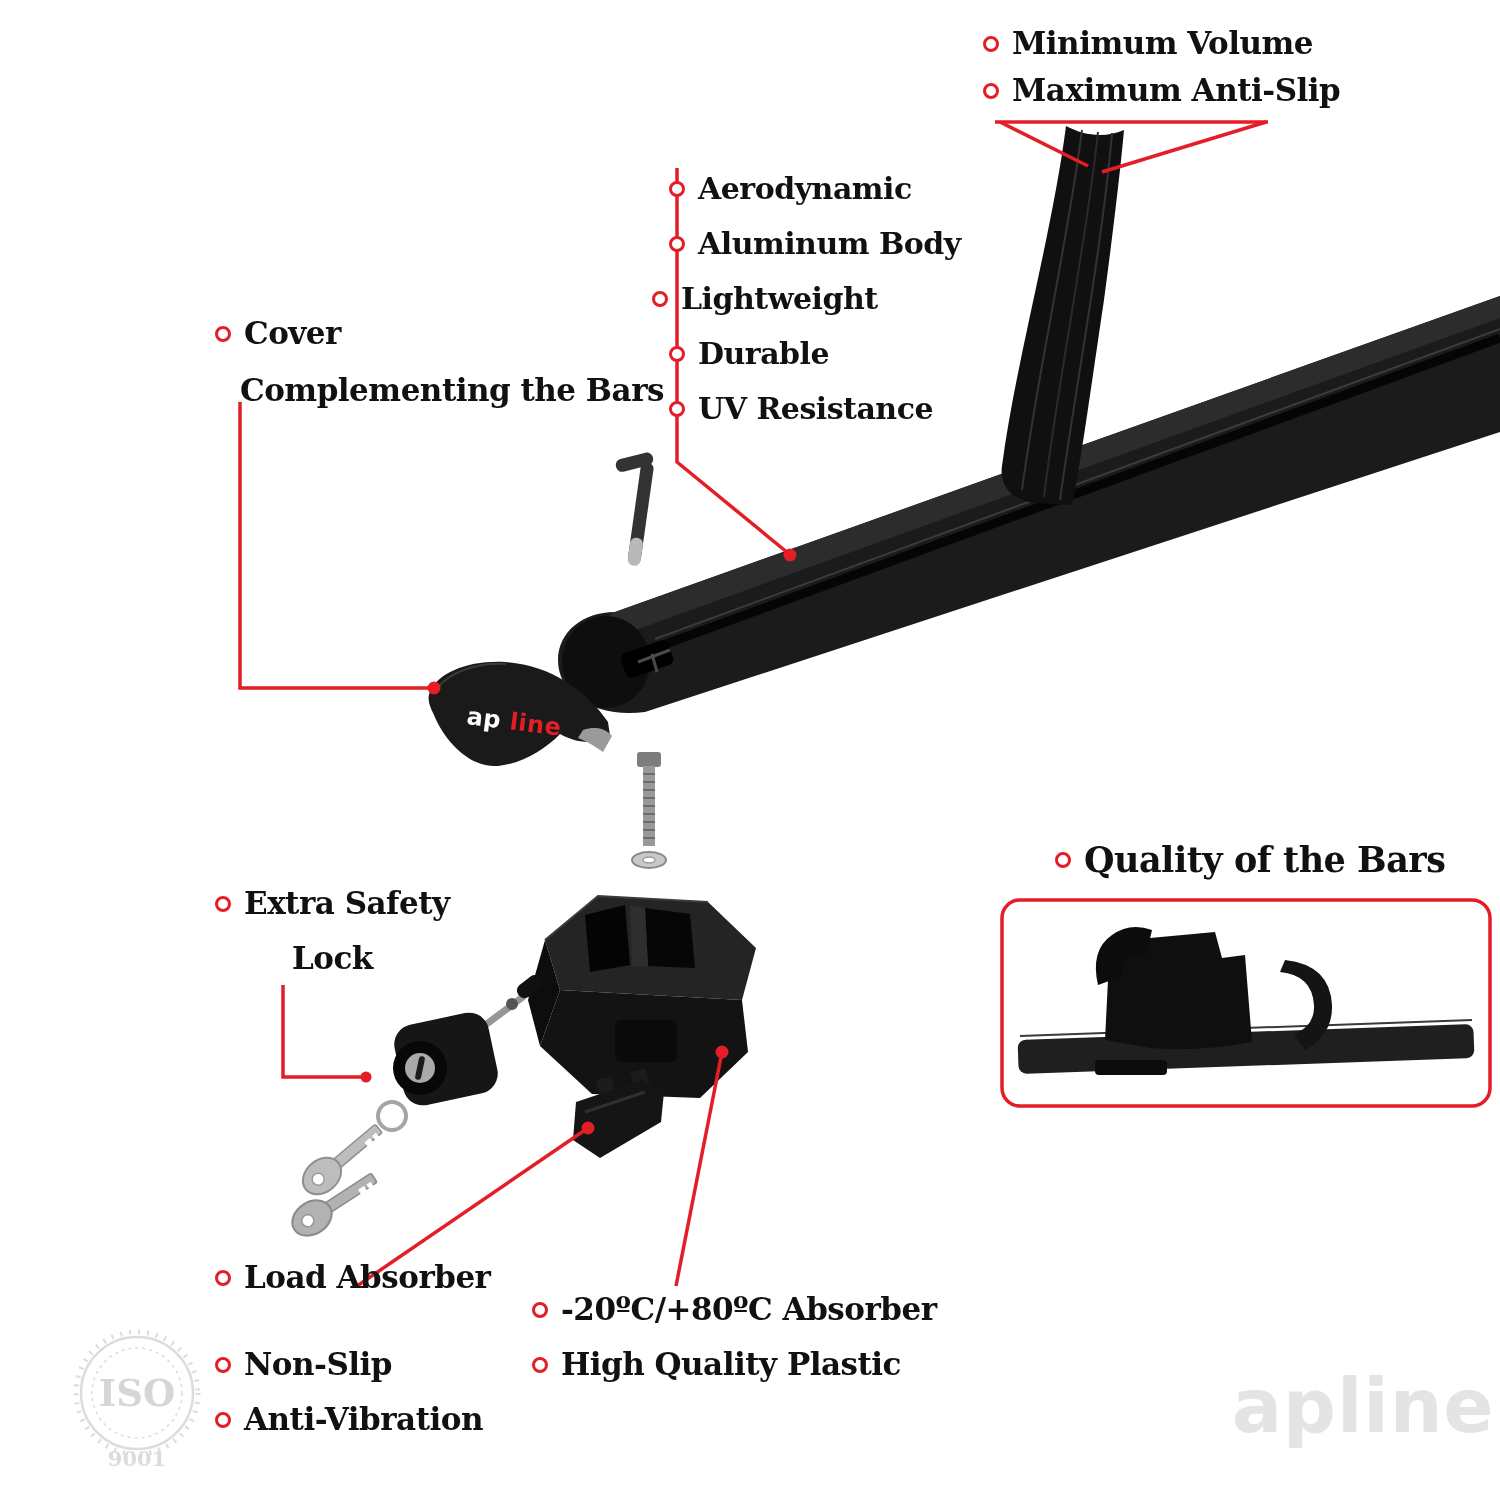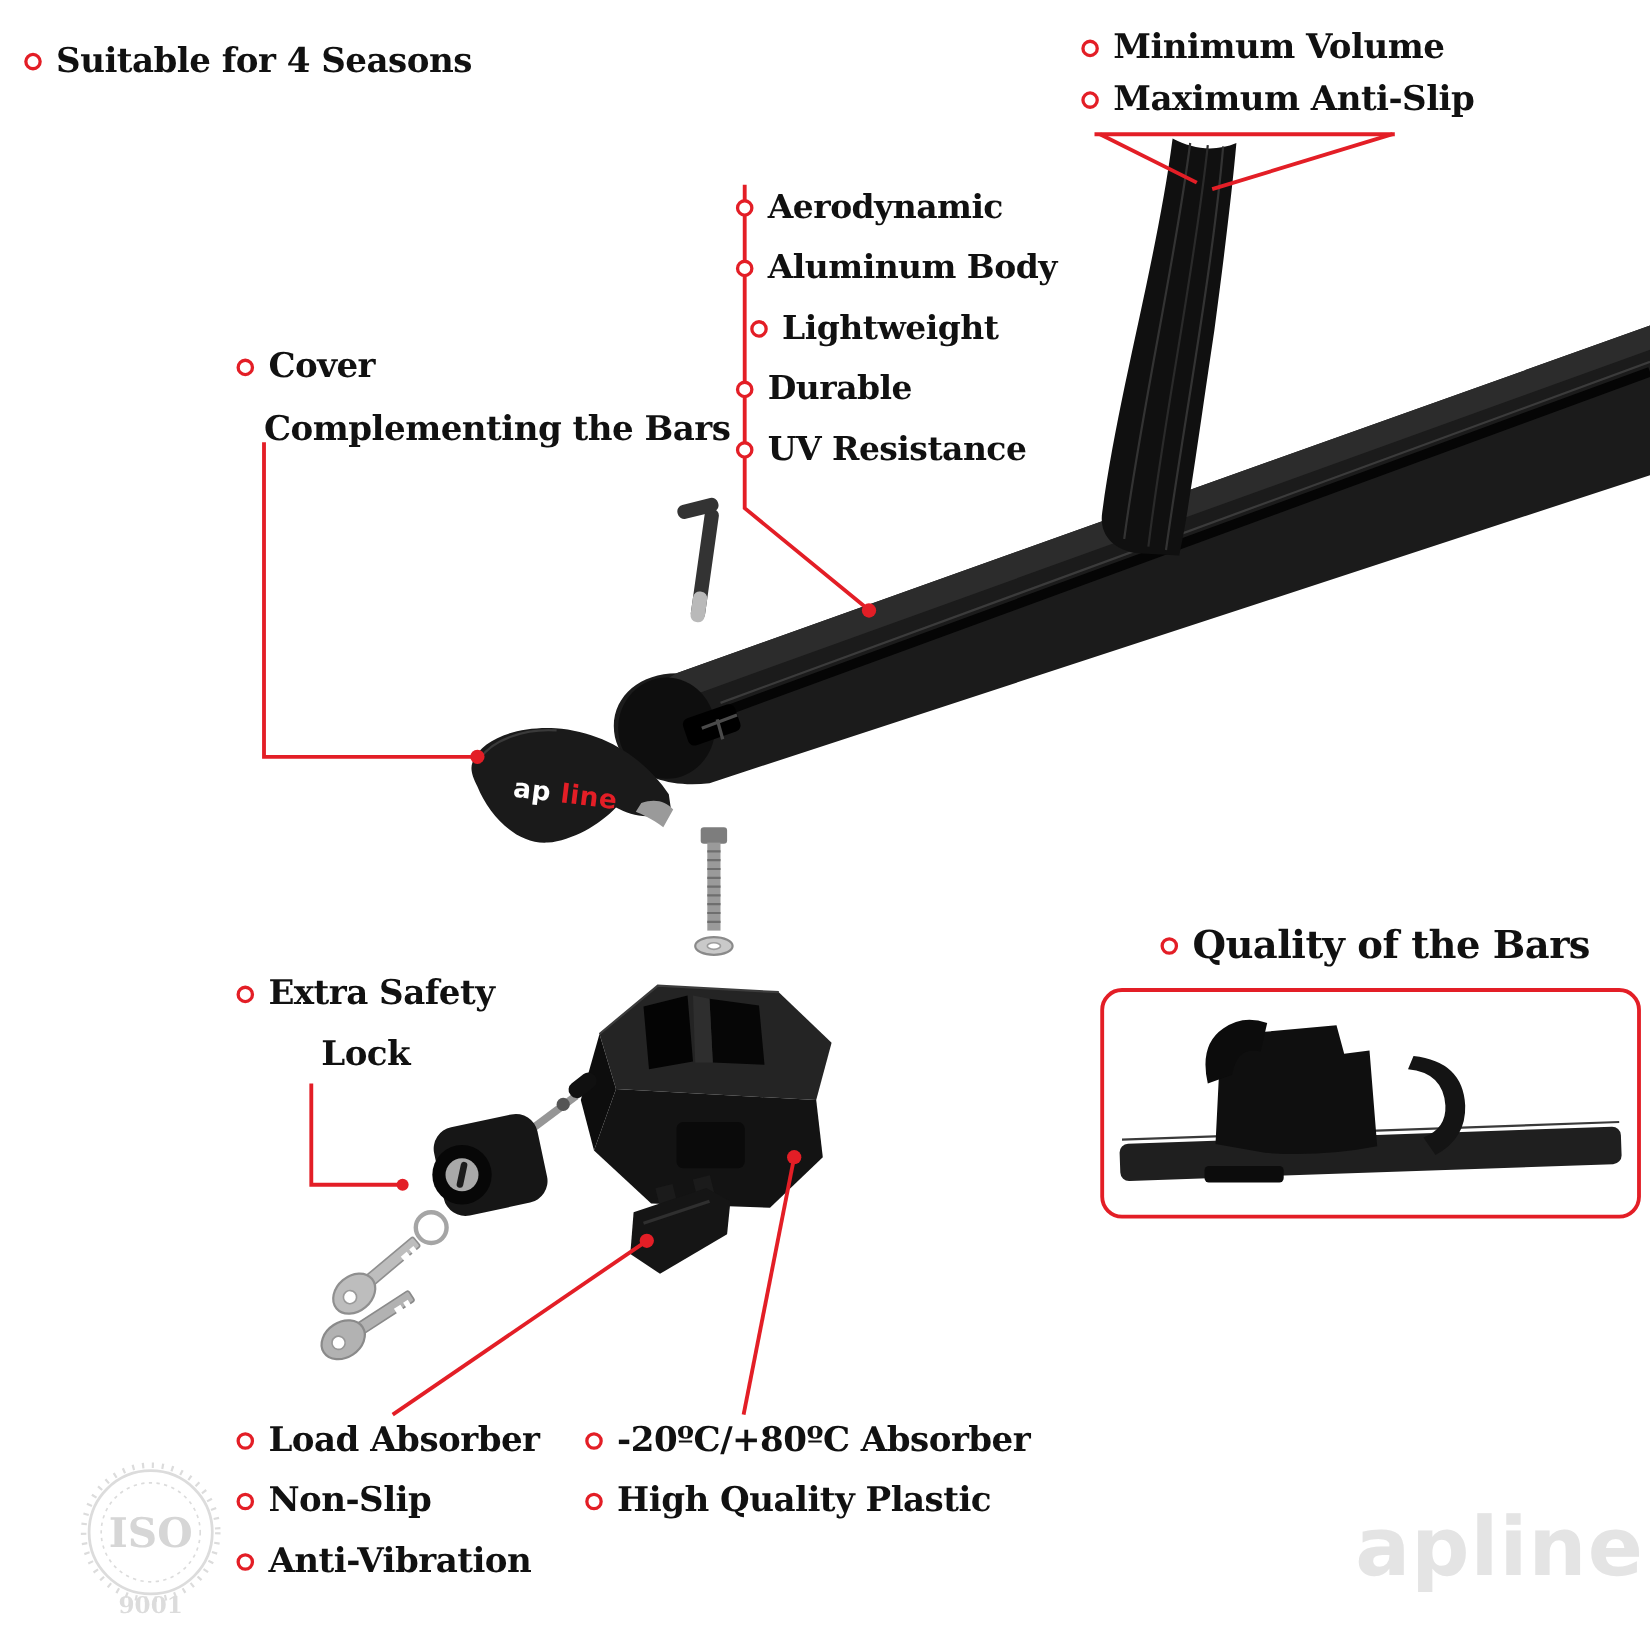--- a/index.html
+++ b/index.html
@@ -157,43 +157,39 @@
     <g>
       <circle cx="137" cy="1393" r="61" fill="none" stroke="#dcdcdc" stroke-width="5" stroke-dasharray="2 7"></circle>
       <circle cx="137" cy="1393" r="56" fill="none" stroke="#dcdcdc" stroke-width="2.5"></circle>
       <circle cx="137" cy="1393" r="45" fill="none" stroke="#dcdcdc" stroke-width="1.5" stroke-dasharray="3 4"></circle>
       <text x="137" y="1406" text-anchor="middle" font-size="37" font-weight="bold" fill="#d6d6d6" font-family="DejaVu Serif, serif">ISO</text>
       <text x="137" y="1466" text-anchor="middle" font-size="21" font-weight="bold" fill="#dcdcdc" font-family="DejaVu Serif, serif">9001</text>
     </g>
     <text x="1232" y="1432" font-size="74" font-weight="bold" fill="#e4e4e4" font-family="DejaVu Sans, sans-serif" letter-spacing="1">apline</text>
   </svg>
 
-  <div class="feature-row" style="left:22px;top:38px">
-    <span class="bullet"></span>
-    <span class="label">Suitable for 4 Seasons</span>
-  </div>
 
   <div class="feature-row" style="left:983px;top:73px">
     <span class="bullet"></span>
     <span class="label">Maximum Anti-Slip</span>
   </div>
   <div class="feature-row" style="left:983px;top:26px">
     <span class="bullet"></span>
     <span class="label">Minimum Volume</span>
   </div>
 
   <div class="feature-row fs30" style="left:669px;top:172px">
     <span class="bullet"></span>
     <span class="label">Aerodynamic</span>
   </div>
   <div class="feature-row fs30" style="left:669px;top:227px">
     <span class="bullet"></span>
     <span class="label">Aluminum Body</span>
   </div>
-  <div class="feature-row fs30" style="left:682px;top:282px">
+  <div class="feature-row fs30" style="left:652px;top:282px">
     <span class="bullet"></span>
     <span class="label">Lightweight</span>
   </div>
   <div class="feature-row fs30" style="left:669px;top:337px">
     <span class="bullet"></span>
     <span class="label">Durable</span>
   </div>
   <div class="feature-row fs30" style="left:669px;top:392px">
     <span class="bullet"></span>
     <span class="label">UV Resistance</span>
@@ -213,21 +209,21 @@
   </div>
   <div class="feature-row" style="left:292px;top:941px">
     <span class="label">Lock</span>
   </div>
 
   <div class="feature-row fs35" style="left:1055px;top:840px">
     <span class="bullet"></span>
     <span class="label">Quality of the Bars</span>
   </div>
 
-  <div class="feature-row" style="left:215px;top:1292px">
+  <div class="feature-row" style="left:215px;top:1260px">
     <span class="bullet"></span>
     <span class="label">Load Absorber</span>
   </div>
   <div class="feature-row" style="left:215px;top:1347px">
     <span class="bullet"></span>
     <span class="label">Non-Slip</span>
   </div>
   <div class="feature-row" style="left:215px;top:1402px">
     <span class="bullet"></span>
     <span class="label">Anti-Vibration</span>

